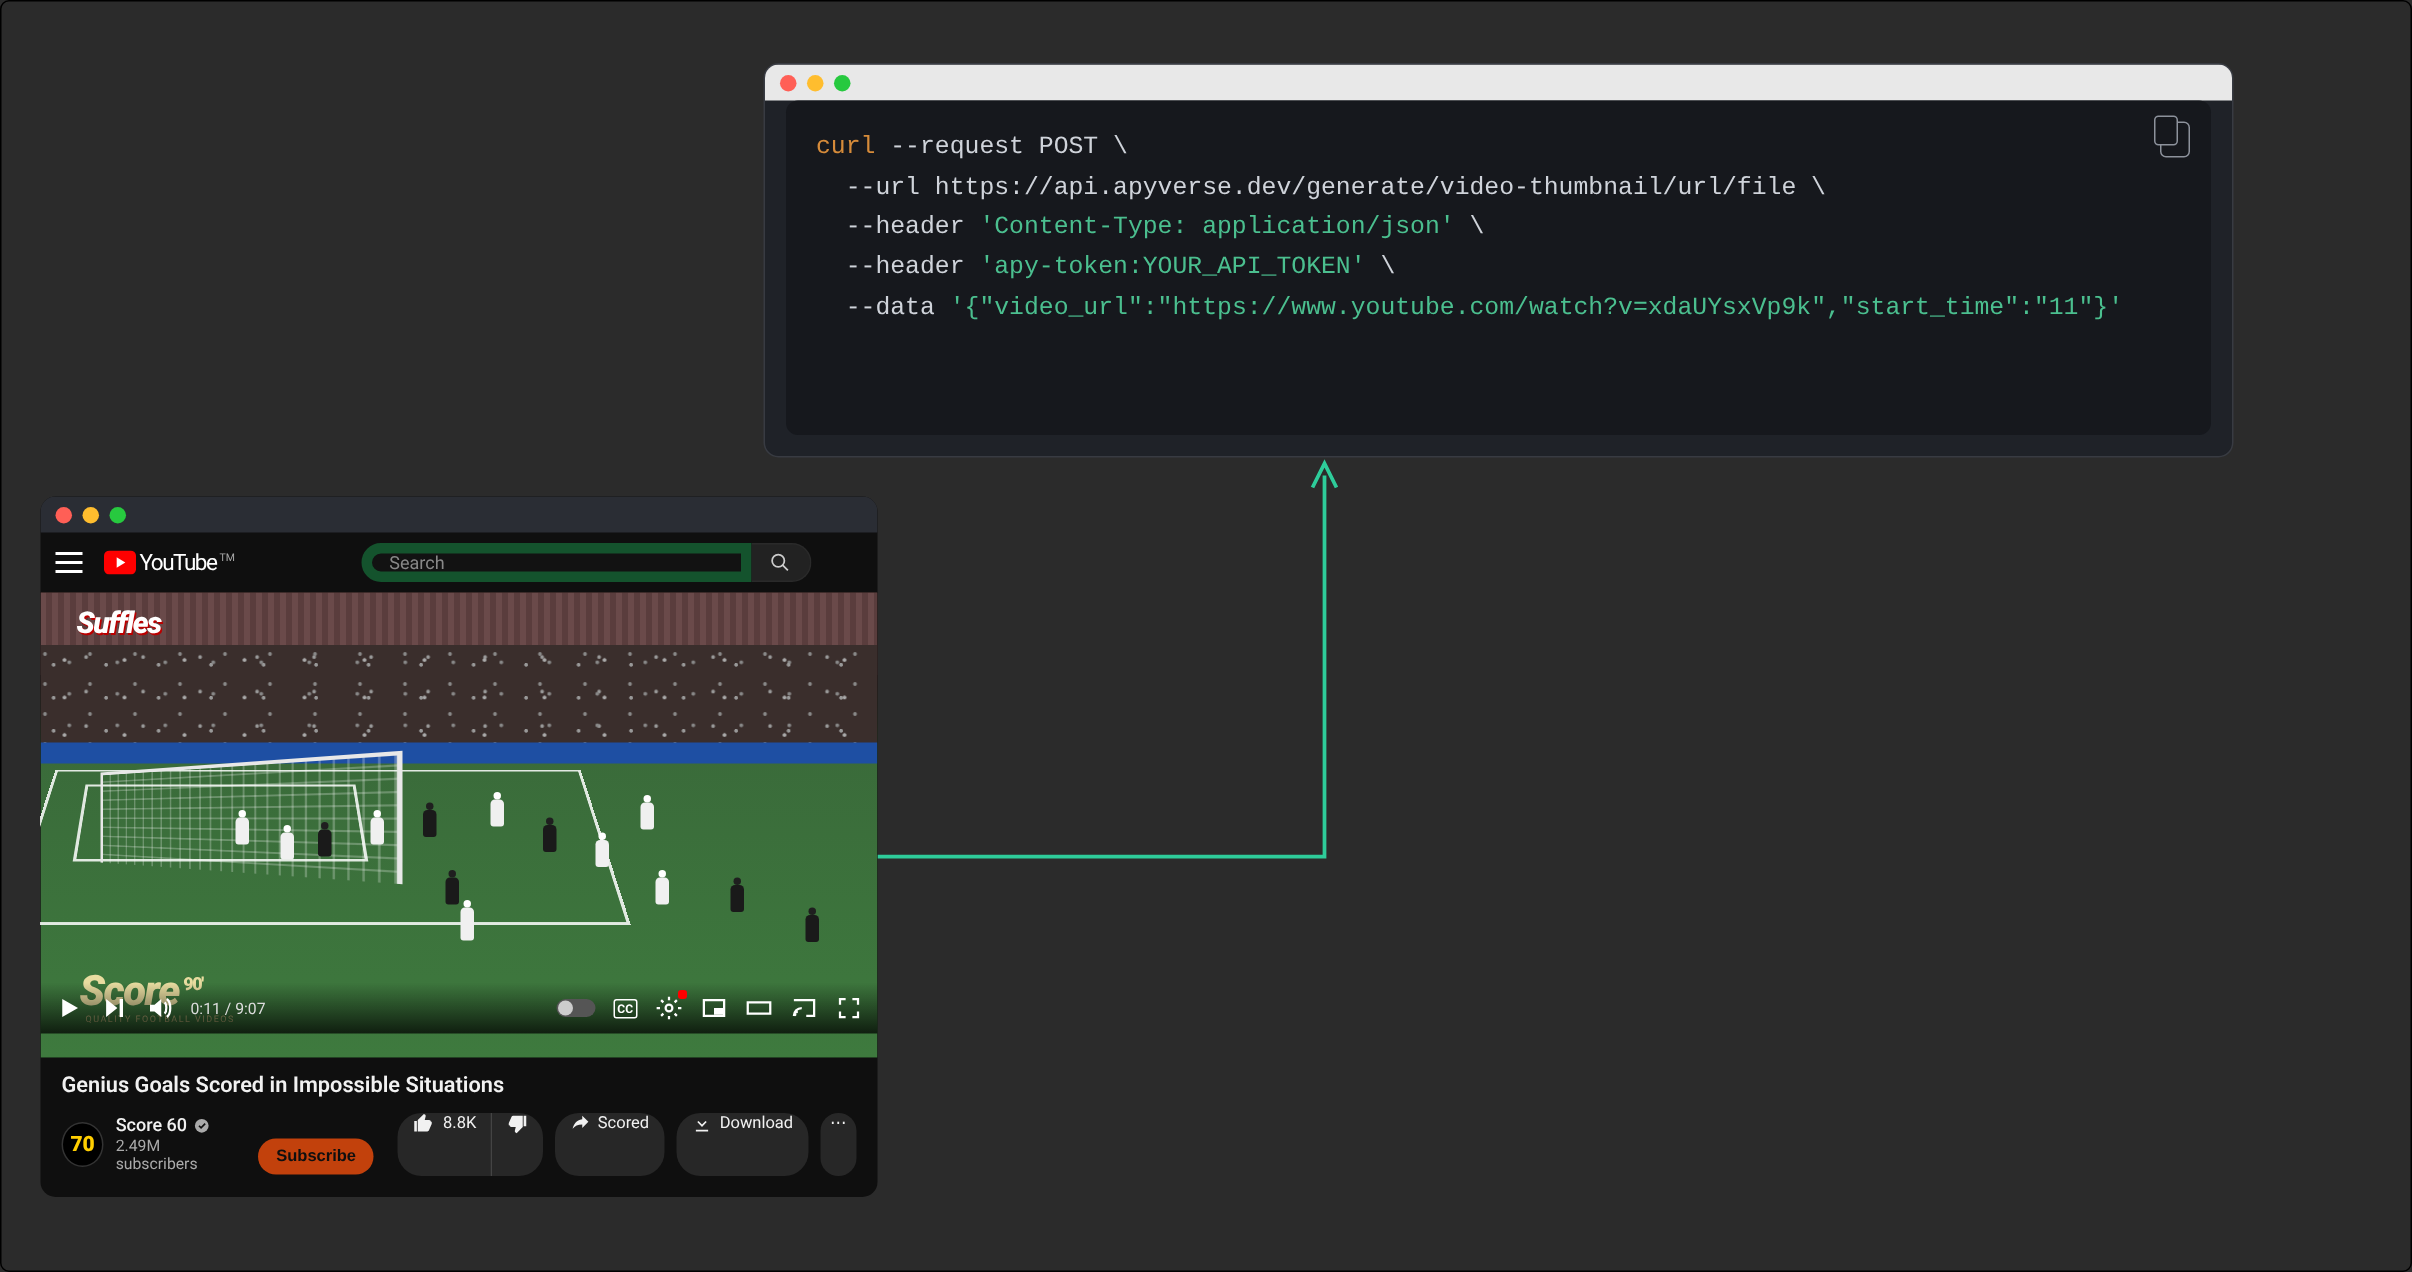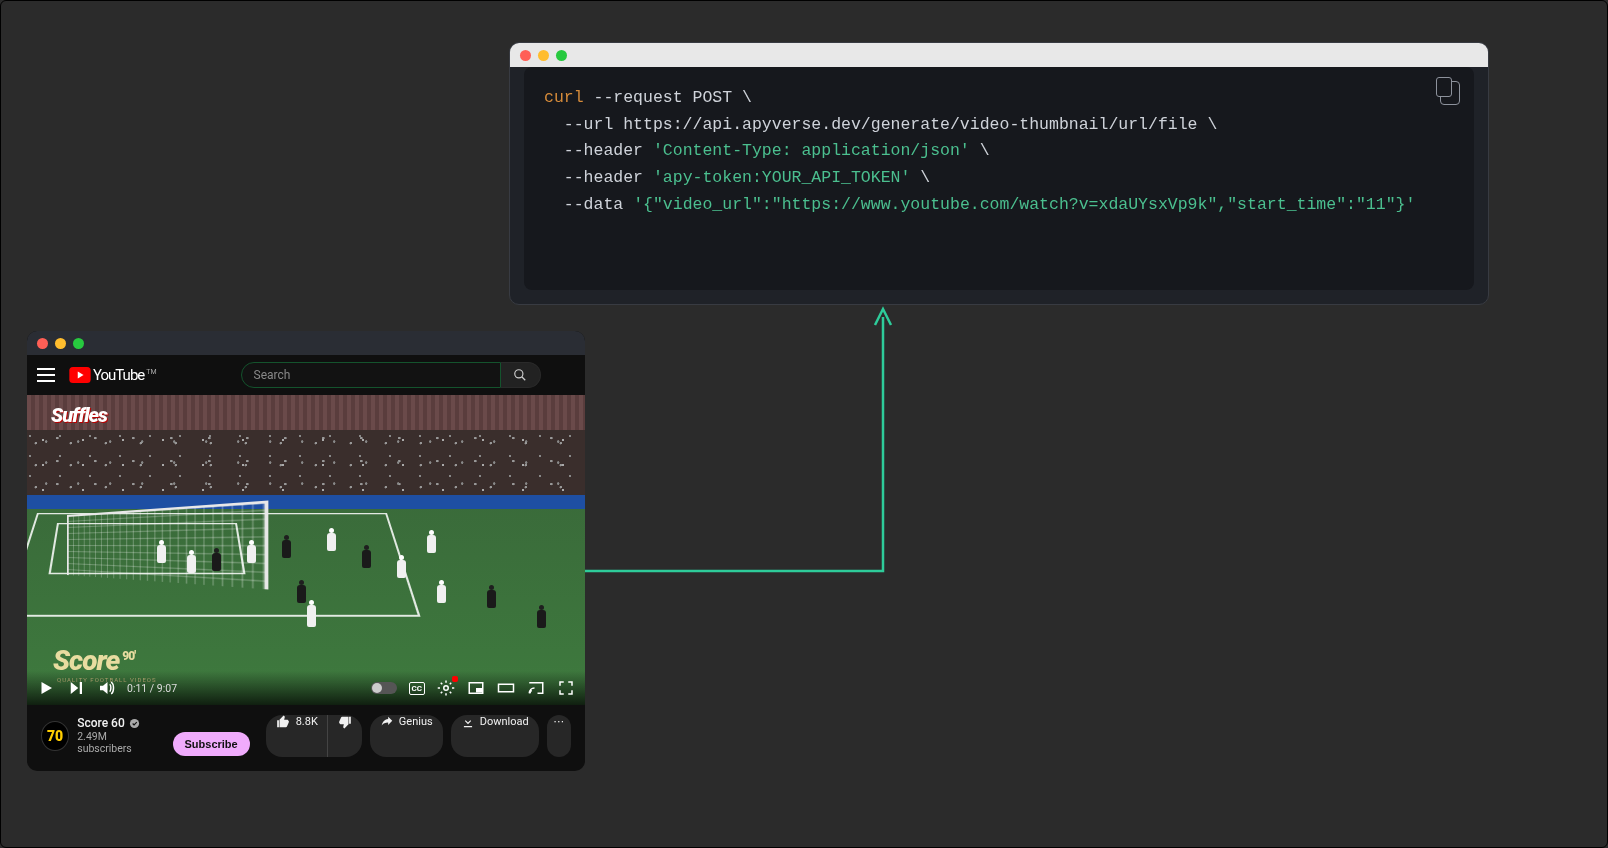--- a/index.html
+++ b/index.html
@@ -115,21 +115,21 @@
     padding: 0 10px;
     gap: 14px;
   }
   .yt-burger { width: 18px; height: 14px; display:flex; flex-direction:column; justify-content:space-between; cursor:pointer;}
   .yt-burger span{height:2px;background:#fff;}
   .yt-logo { display:flex; align-items:center; gap:2px; }
   .yt-logo svg{display:block;}
   .yt-logo-text{color:#fff;font-weight:400;font-size:15px;letter-spacing:-1px;}
   .yt-logo-tm{color:#aaa;font-size:7px;align-self:flex-start;margin-top:2px;}
   .yt-search-wrap{flex:1;display:flex;align-items:center;margin-left:70px;max-width:300px;}
-  .yt-search{flex:1;background:#121212;border:1px solid #14532d;border-radius:18px 0 0 18px;height:26px;padding:0 12px;color:#888;font-size:12px;display:flex;align-items:center;}
+  .yt-search{flex:1;background:#121212;border:7px solid #14532d;border-radius:18px 0 0 18px;height:26px;padding:0 12px;color:#888;font-size:12px;display:flex;align-items:center;}
   .yt-search-btn{width:40px;height:26px;background:#222;border:1px solid #2a2a2a;border-left:none;border-radius:0 18px 18px 0;display:flex;align-items:center;justify-content:center;cursor:pointer;}
   .yt-search-btn svg{width:14px;height:14px;}
 
   .yt-video{position:relative;width:100%;height:310px;background:#000;}
   .pitch{
     position:absolute;inset:0;
     background:
       linear-gradient(to bottom, #5a3d3a 0%, #4a3530 20%, #3a6b3a 35%, #3e7a3e 100%);
     overflow:hidden;
   }
@@ -154,21 +154,21 @@
   .box-small{top:128px;left:30px;width:180px;height:70px;transform:perspective(600px) rotateX(48deg);transform-origin:top;}
   .player{position:absolute;width:9px;height:18px;border-radius:3px 3px 2px 2px;}
   .player::after{content:"";position:absolute;top:-5px;left:2px;width:5px;height:5px;border-radius:50%;background:inherit;filter:brightness(1.2);}
   .pw{background:#f0f0f0;}
   .pd{background:#1a1a1a;}
   .watermark{position:absolute;bottom:28px;left:26px;color:#e8dca0;font-weight:900;font-size:28px;font-style:italic;letter-spacing:-1px;}
   .watermark sup{font-size:12px;font-style:normal;margin-left:3px;}
   .watermark-sub{position:absolute;bottom:22px;left:30px;color:#c8bc80;font-size:6px;letter-spacing:1px;}
 
   .yt-controls{
-    position:absolute;bottom:0;left:0;right:0;height:34px;
+    position:absolute;bottom:16px;left:0;right:0;height:34px;
     display:flex;align-items:center;padding:0 10px;gap:12px;
     background:linear-gradient(transparent,rgba(0,0,0,.75));
     color:#fff;font-size:11px;
   }
   .yt-controls .spacer{flex:1;}
   .yt-ctrl{width:18px;height:18px;display:flex;align-items:center;justify-content:center;cursor:pointer;}
   .yt-ctrl svg{width:100%;height:100%;fill:#fff;}
   .yt-time{font-size:10.5px;color:#ddd;}
   .yt-autoplay{width:26px;height:12px;background:#555;border-radius:6px;position:relative;cursor:pointer;}
   .yt-autoplay::after{content:"";position:absolute;left:1px;top:1px;width:10px;height:10px;background:#ccc;border-radius:50%;}
@@ -176,21 +176,21 @@
   .yt-gear-dot{position:absolute;top:-3px;right:-3px;width:6px;height:6px;background:#f00;border-radius:2px;}
 
   .yt-below{padding:10px 14px 14px 14px;}
   .yt-title{color:#f1f1f1;font-size:14.5px;font-weight:600;margin-bottom:10px;}
   .yt-row{display:flex;align-items:center;gap:8px;}
   .yt-chlogo{width:30px;height:30px;border-radius:50%;background:#000;color:#ffce00;font-weight:900;font-size:14px;display:flex;align-items:center;justify-content:center;border:1px solid #333;}
   .yt-chinfo{display:flex;flex-direction:column;line-height:1.2;}
   .yt-chname{display:flex;align-items:center;gap:4px;color:#f1f1f1;font-size:12px;font-weight:500;}
   .yt-verify{width:11px;height:11px;fill:#aaa;}
   .yt-subs{color:#aaa;font-size:10.5px;}
-  .yt-subbtn{background:#f0abfc;color:#0f0f0f;border:none;border-radius:16px;padding:6px 12px;font-size:11px;font-weight:600;margin-left:6px;cursor:pointer;margin-top:16px;}
+  .yt-subbtn{background:#c2410c;color:#0f0f0f;border:none;border-radius:16px;padding:6px 12px;font-size:11px;font-weight:600;margin-left:6px;cursor:pointer;margin-top:16px;}
   .yt-row .spacer{flex:1;}
   .yt-pill{background:#272727;color:#f1f1f1;border-radius:16px;height:42px;display:flex;font-size:11px;cursor:pointer;}
   .yt-like{padding:0 10px;gap:6px;}
   .yt-like svg{width:14px;height:14px;fill:#f1f1f1;}
   .yt-dislike{padding:0 10px;border-left:1px solid #444;border-radius:0 16px 16px 0;margin-left:-1px;}
   .yt-like-group{display:flex;}
   .yt-like-group .yt-like{border-radius:16px 0 0 16px;}
   .yt-share,.yt-download{padding:0 10px;gap:5px;}
   .yt-more{width:26px;justify-content:center;}
 </style>
@@ -324,20 +324,21 @@
         </div>
       <div class="yt-ctrl">
           <svg viewBox="0 0 24 24">
             <path d="M4 9V4h5M20 9V4h-5M4 15v5h5M20 15v5h-5" stroke="#fff" stroke-width="2" fill="none"></path>
           </svg>
         </div>
     </div>
   </div>
 
   <div class="yt-below">
+    <div class="yt-title">Genius Goals Scored in Impossible Situations</div>
     <div class="yt-row">
       <div class="yt-chlogo">70</div>
       <div class="yt-chinfo">
         <div class="yt-chname">
           <span>Score 60</span>
           <svg class="yt-verify" viewBox="0 0 24 24">
               <circle cx="12" cy="12" r="10" fill="#aaa"></circle>
               <path d="M8 12l3 3 6-6" stroke="#0f0f0f" stroke-width="2.5" fill="none"></path>
             </svg>
         </div>
@@ -355,21 +356,21 @@
         <div class="yt-pill yt-dislike">
           <svg viewBox="0 0 24 24" width="14" height="14" fill="#f1f1f1">
               <path d="M22 3h-3v12h3V3zM3 14c0 1.1.9 2 2 2h5l-1 4v1c0 .4.2.8.4 1L11 23l7-7V3H7c-.8 0-1.5.5-1.8 1.2l-3 7c-.1.3-.2.5-.2.8v2z"></path>
             </svg>
         </div>
       </div>
       <div class="yt-pill yt-share">
         <svg viewBox="0 0 24 24" width="14" height="14" fill="#f1f1f1">
             <path d="M14 3v4C7 8 4 13 3 18c2.5-3.5 6-5 11-5v4l7-7-7-7z"></path>
           </svg>
-        <span>Genius</span>
+        <span>Scored</span>
       </div>
       <div class="yt-pill yt-download">
         <svg viewBox="0 0 24 24" width="14" height="14" fill="#f1f1f1">
             <path d="M12 3v10l-4-4-1.4 1.4L12 16l5.4-5.6L16 9l-4 4V3h0zM5 19h14v2H5z"></path>
           </svg>
         <span>Download</span>
       </div>
       <div class="yt-pill yt-more">⋯</div>
     </div>
   </div>

